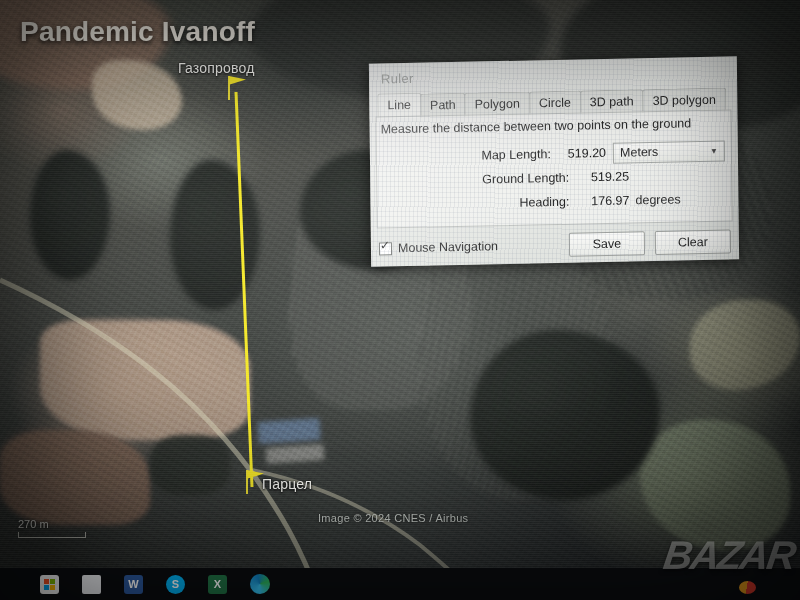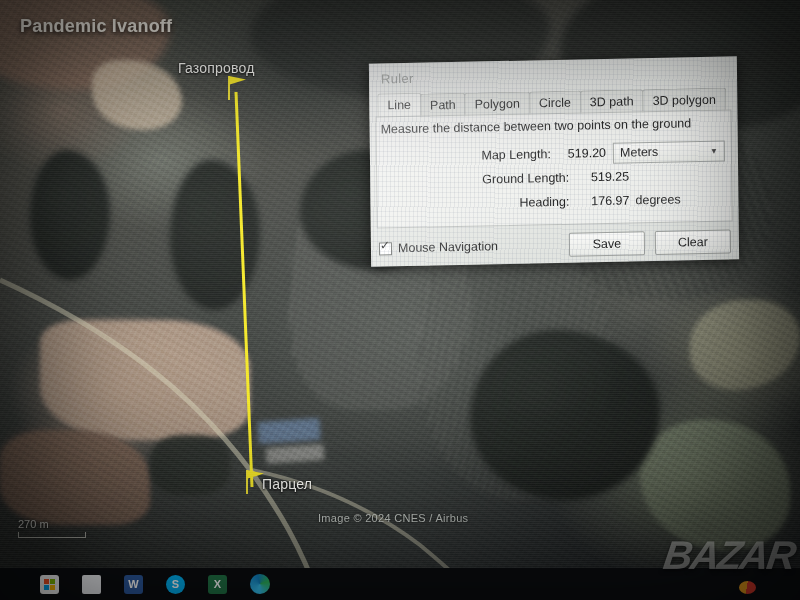--- a/index.html
+++ b/index.html
@@ -115,21 +115,21 @@
       linear-gradient(#00a4ef,#00a4ef) 0 6px/5px 5px no-repeat,
       linear-gradient(#ffb900,#ffb900) 6px 6px/5px 5px no-repeat;}
   .ic-file{background:#e7e9ec;border-radius:2px;}
   .ic-word{background:#2b579a;}
   .ic-skype{background:#00aff0;border-radius:50%;}
   .ic-excel{background:#217346;}
   .ic-edge{width:20px;height:20px;border-radius:50%;
     background:conic-gradient(from 200deg,#35c1f1,#0f7ebf 40%,#2db45a 65%,#35c1f1 95%);}
 
   
-  #wm-title{position:absolute;left:20px;top:16px;font-size:18px;font-weight:bold;
+  #wm-title{position:absolute;left:20px;top:16px;font-size:28px;font-weight:bold;
     color:#f3efe6;text-shadow:0 2px 5px rgba(0,0,0,.85);letter-spacing:.2px;text-align:center;}
   #wm-bazar{position:absolute;right:6px;bottom:22px;font-size:40px;font-weight:bold;
     font-style:italic;color:rgba(232,232,228,.42);letter-spacing:-2px;
     text-shadow:0 2px 4px rgba(0,0,0,.5);transform:skewX(-8deg);}
   #wm-dot{position:absolute;right:44px;bottom:6px;width:17px;height:13px;border-radius:50%;
     background:linear-gradient(100deg,#f0a11c 0 46%,#e0392b 46% 100%);opacity:.9;}
 </style>
 </head>
 <body>
 

